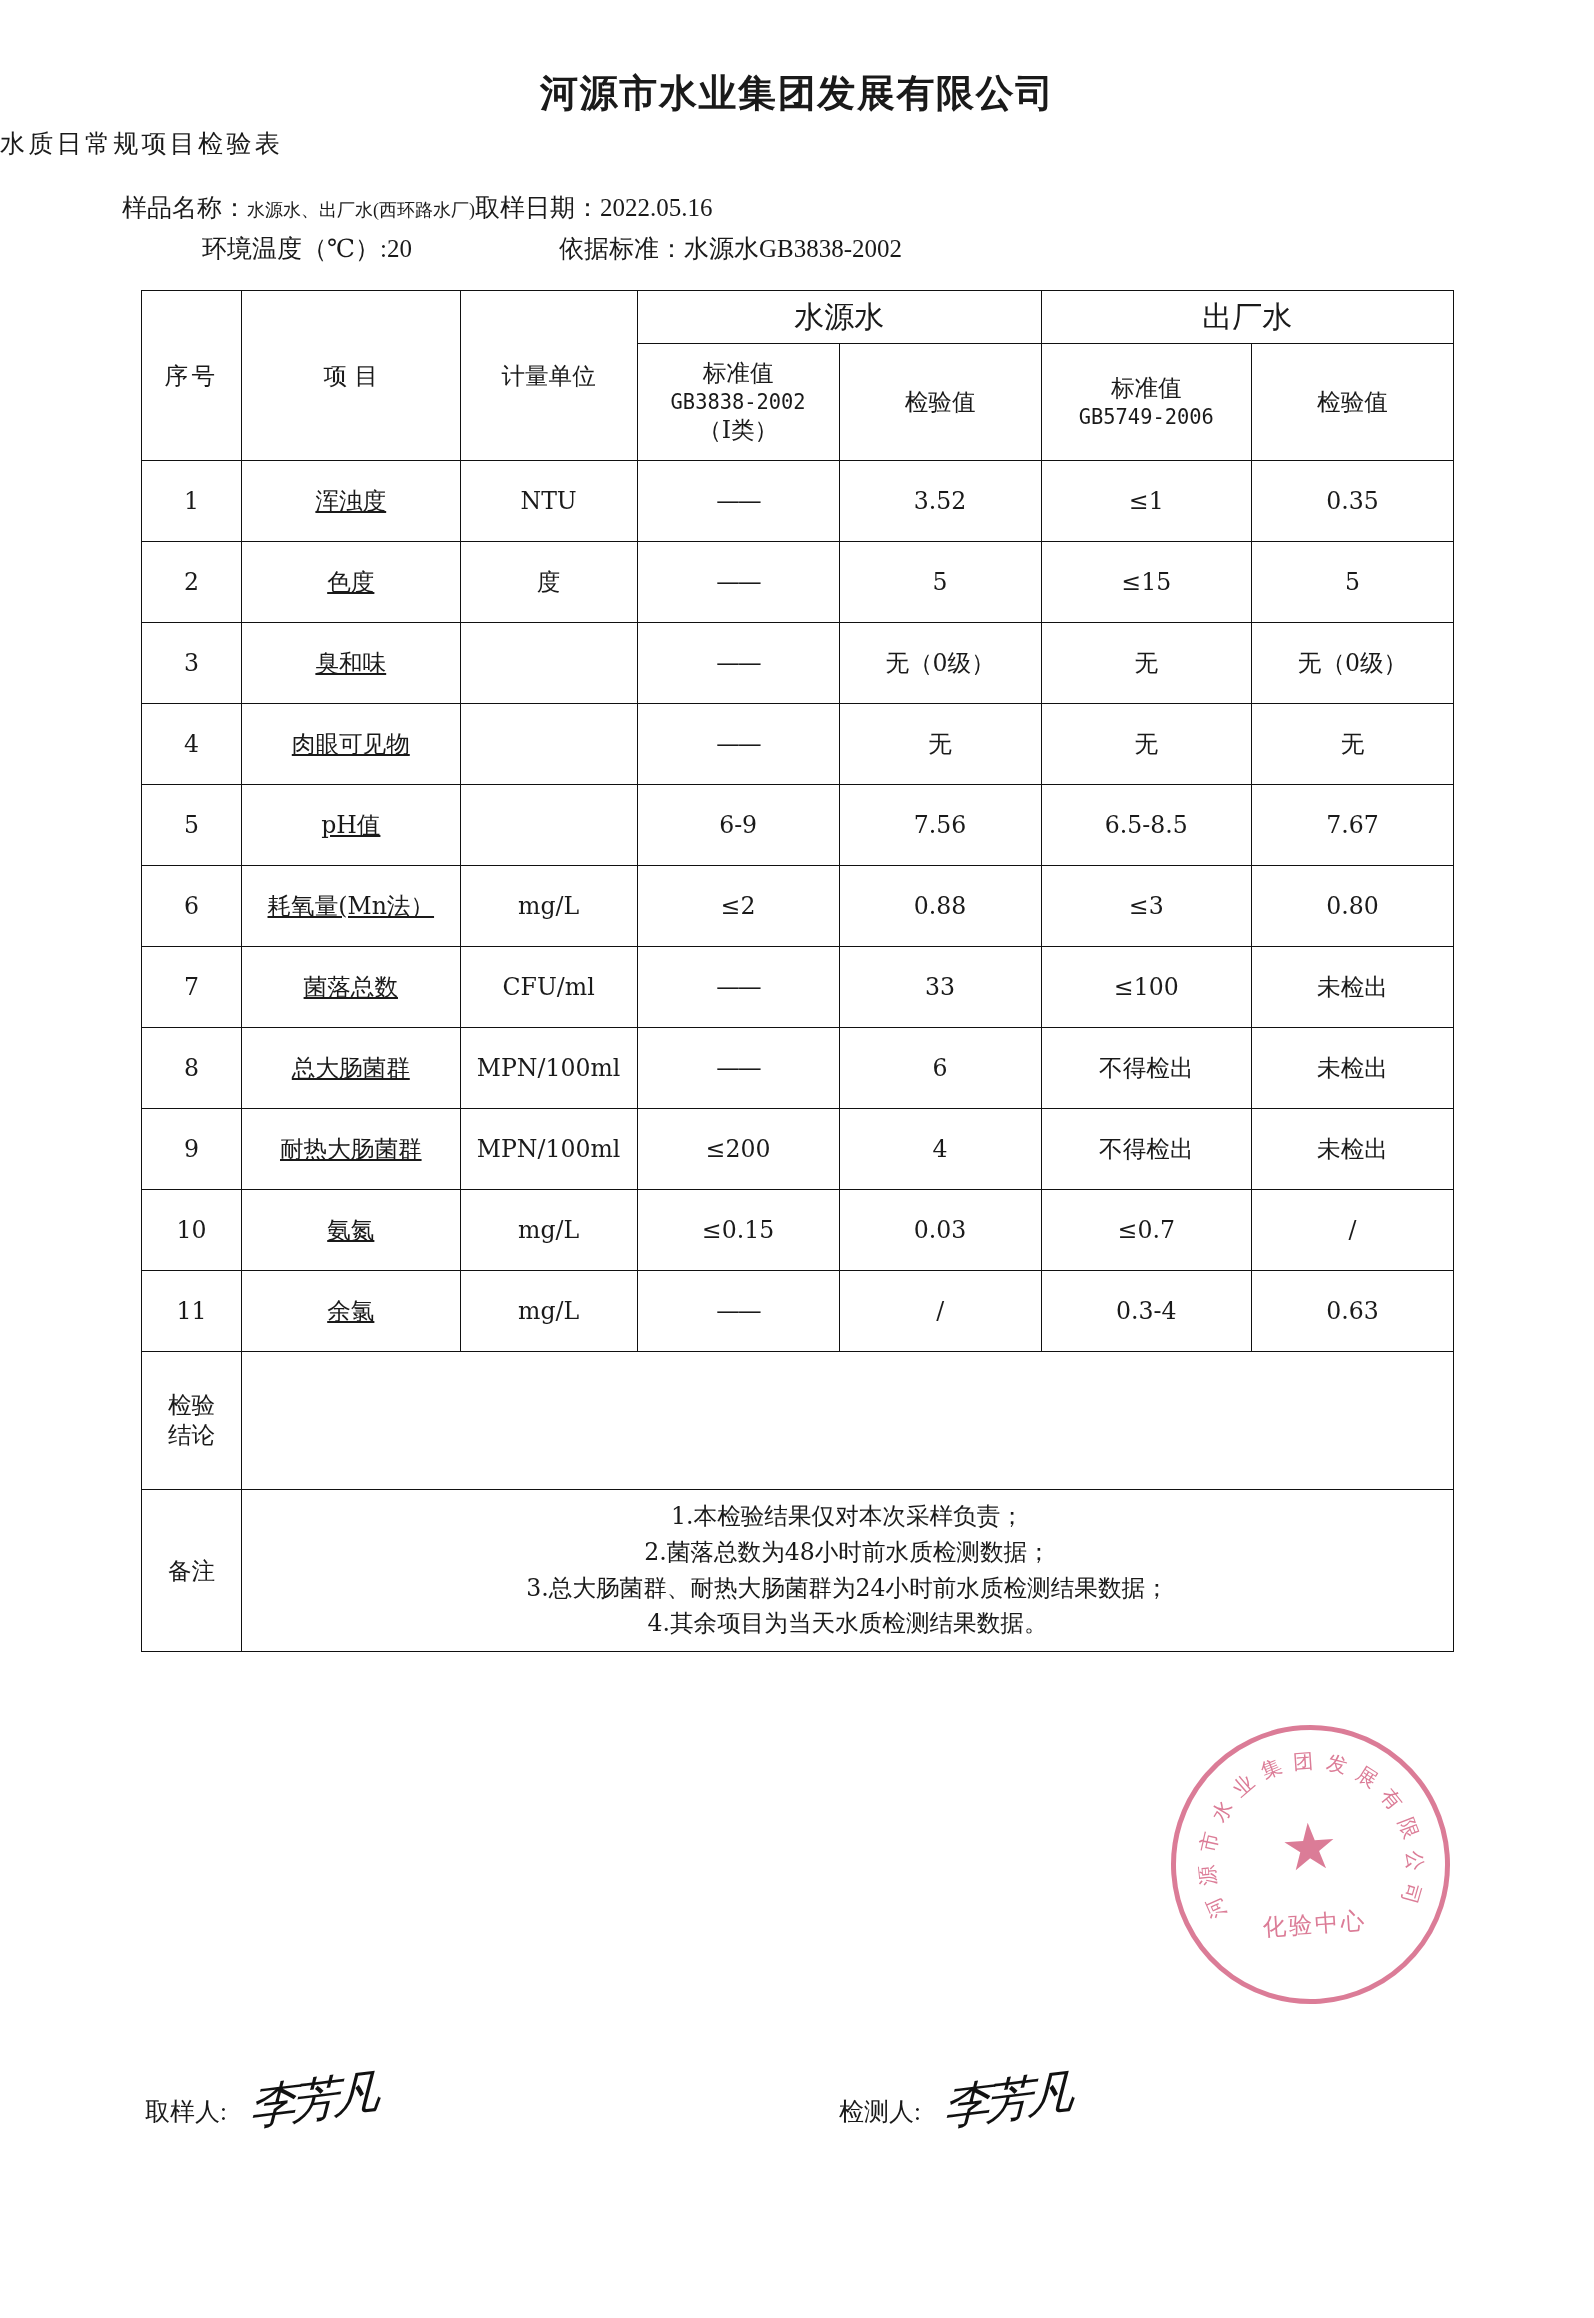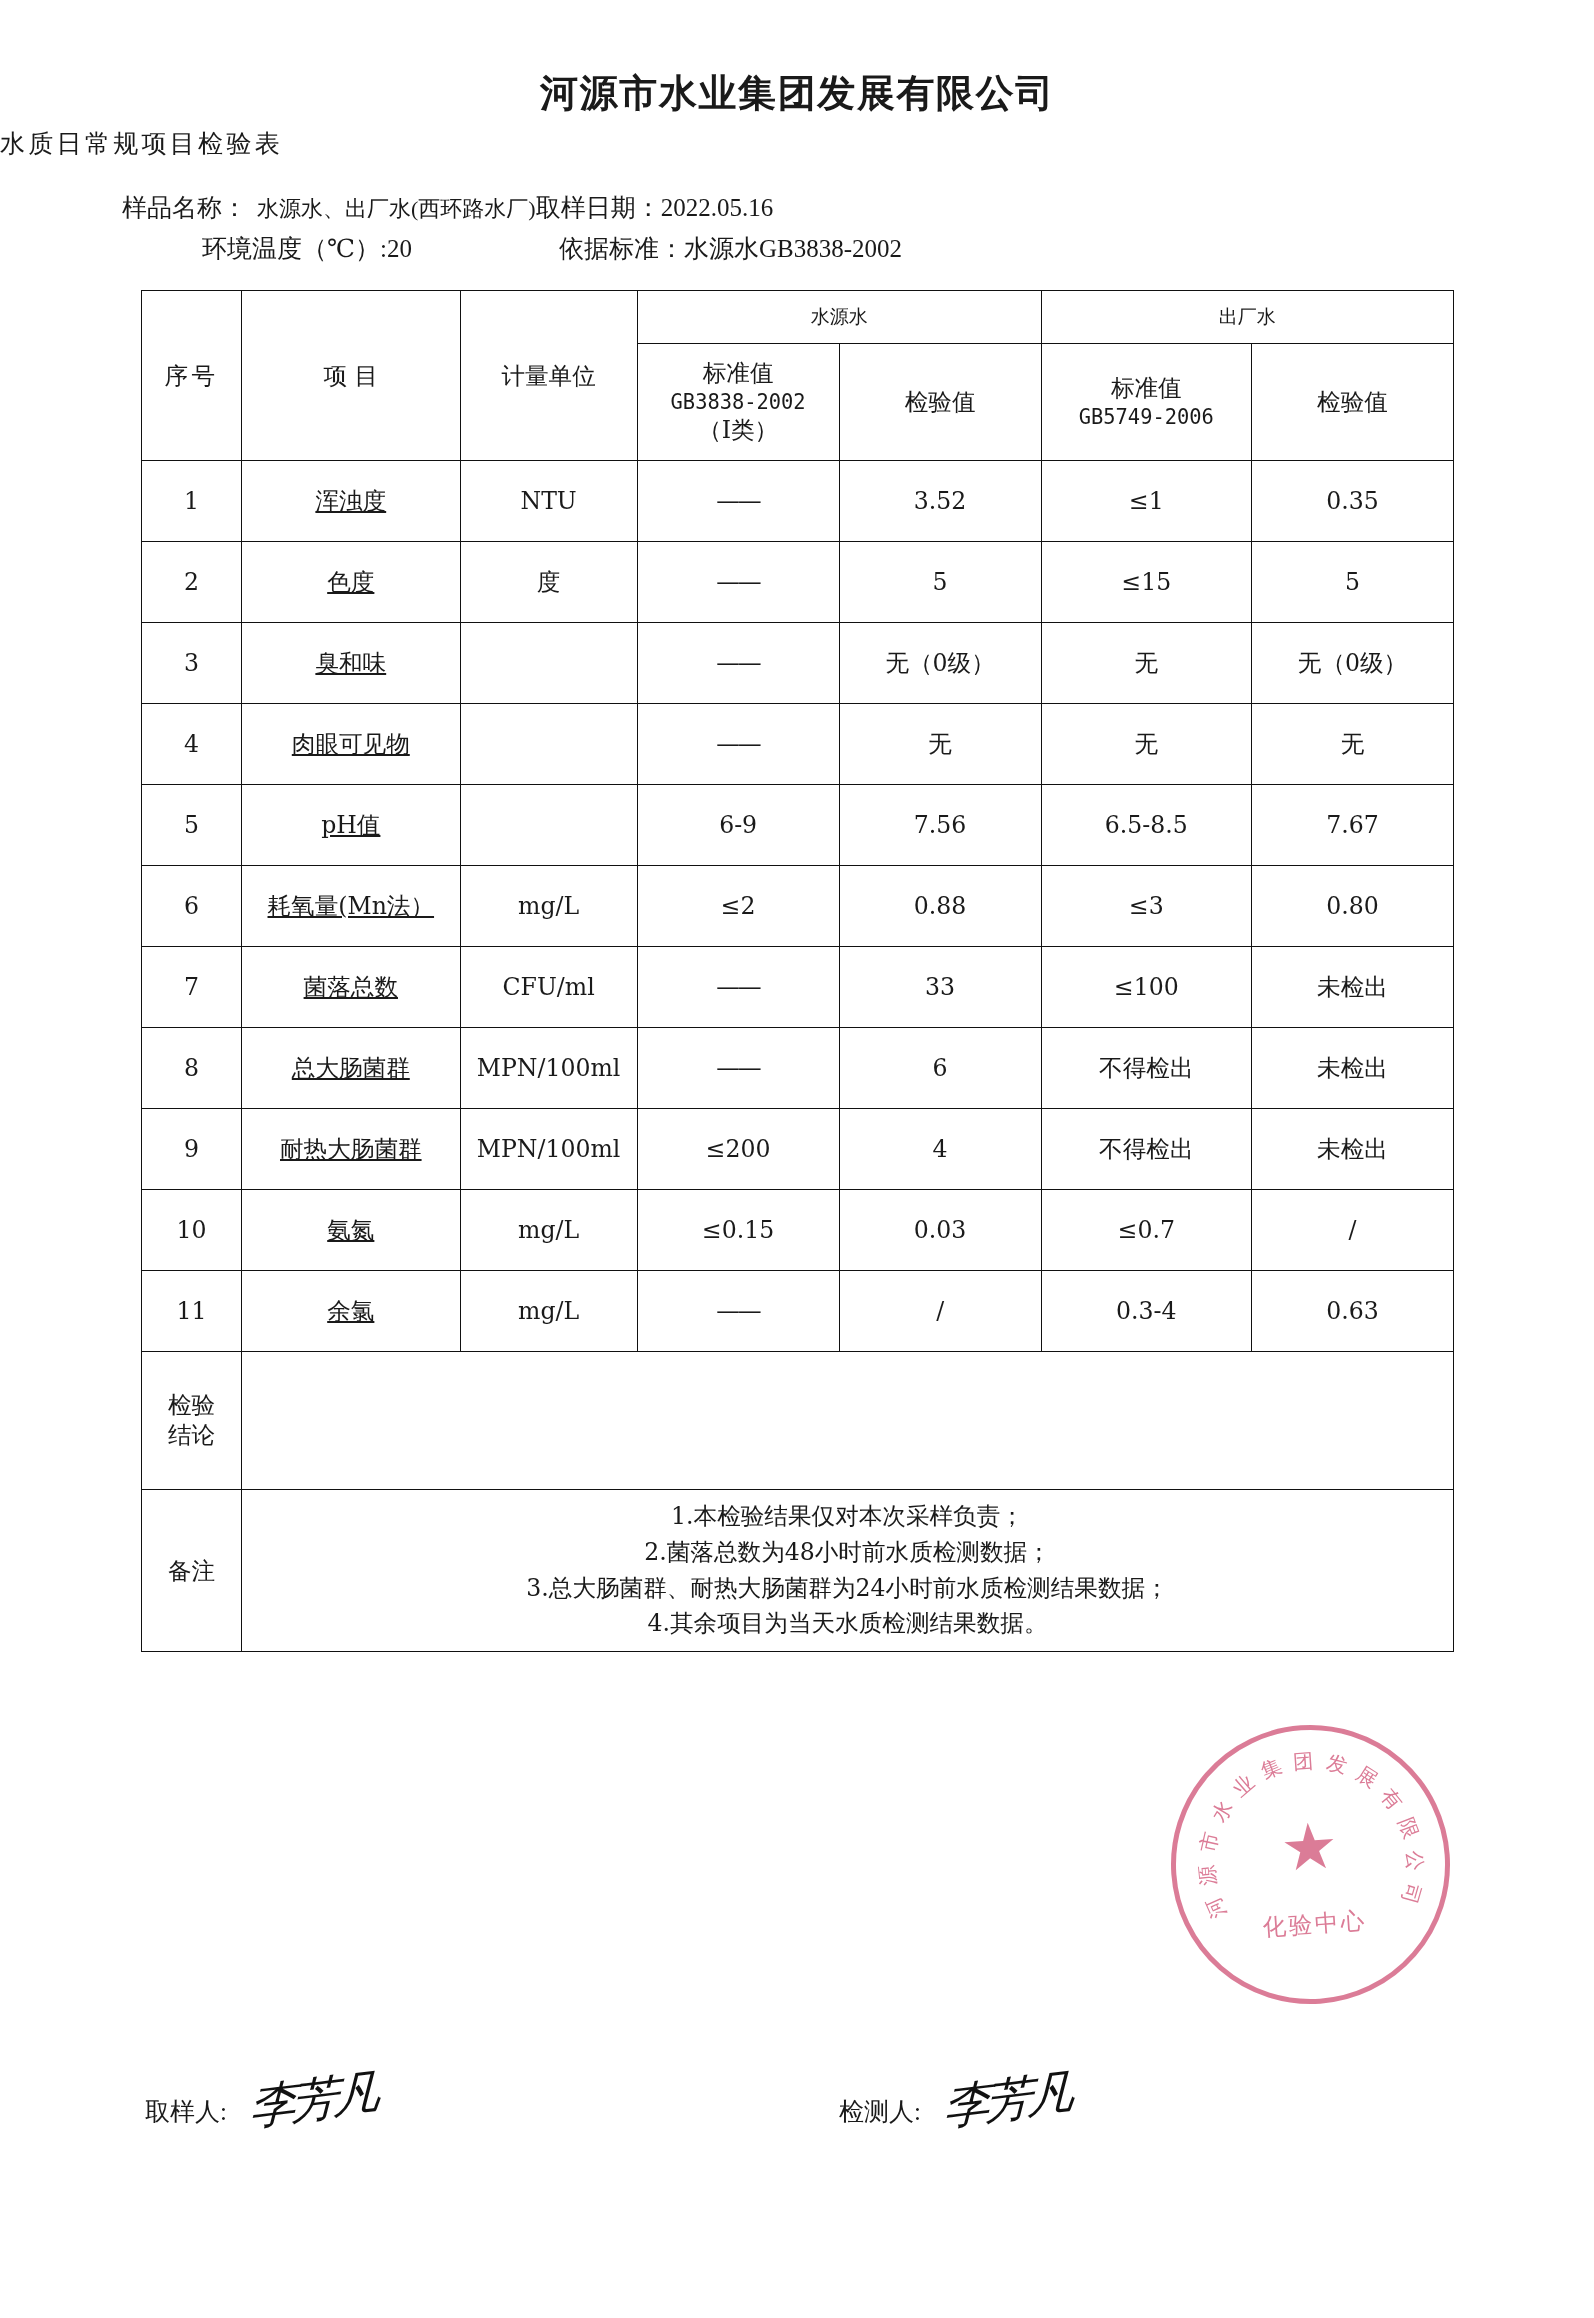--- a/index.html
+++ b/index.html
@@ -47,21 +47,21 @@
     align-items: baseline;
     white-space: nowrap;
   }
   .meta-left { display: inline-block; }
   .meta-right { display: inline-block; }
   .meta-row.r1 .meta-left { }
   .meta-row.r2 .meta-left { margin-left: 80px; }
   .meta-row.r2 .meta-right { margin-left: 147px; }
   .meta-row.r3 .meta-left { margin-left: 80px; }
   .meta-row.r3 .meta-right { margin-left: 227px; }
-  .meta .small { font-size: 22px; margin-left: 10px; }
+  .meta .small { font-size: 18px; }
 
   table.main {
     border-collapse: collapse;
     margin: 21px auto 0 auto;
     width: 1313px;
     table-layout: fixed;
   }
   table.main td, table.main th {
     border: 1.6px solid #111;
     text-align: center;
@@ -72,21 +72,21 @@
     font-family: "DejaVu Serif", "Liberation Serif", serif;
   }
   .col-no { width: 96px; }
   .col-item { width: 210px; }
   .col-unit { width: 170px; }
   .col-std1 { width: 194px; }
   .col-val1 { width: 194px; }
   .col-std2 { width: 202px; }
   .col-val2 { width: 194px; }
 
-  thead td.grp { height: 52px; font-size: 19px; }
+  thead td.grp { height: 52px; font-size: 30px; }
   thead td.hdr { height: 116px; }
   .hdr-multi { line-height: 1.3; }
   .hdr-small { font-size: 20.4px; font-family: "DejaVu Sans Mono", monospace; }
   .sp1 { letter-spacing: 3.3px; }
 
   tbody td { height: 80px; }
   td.item { text-align: left; padding-left: 18px; text-decoration: underline; }
   .mono { font-family: "DejaVu Sans Mono", "Liberation Mono", monospace; font-size: 22px; }
   .dash { letter-spacing: -1.6px; font-size: 24.5px; }
 

